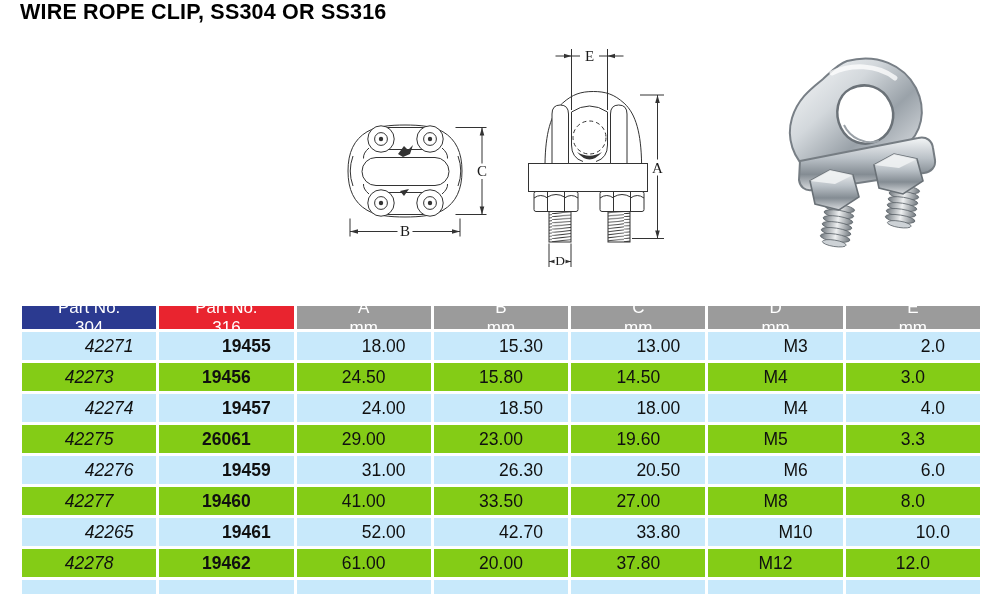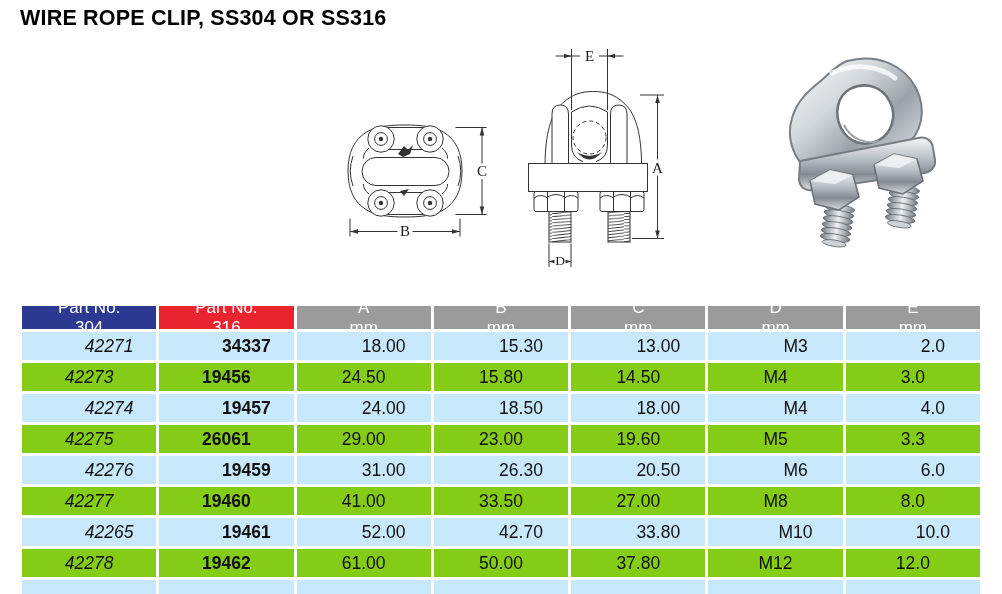--- a/index.html
+++ b/index.html
@@ -1,21 +1,21 @@
 <!DOCTYPE html>
 <html><head>
 <meta charset="utf-8">
 <style>
   html,body{margin:0;padding:0;}
   body{
     position:relative;width:1002px;height:594px;overflow:hidden;
     background:#ffffff;font-family:"Liberation Sans",sans-serif;
   }
   .title{
-    position:absolute;left:20px;top:6px;
+    position:absolute;left:20px;top:0;
     font-size:21.5px;font-weight:bold;color:#000;letter-spacing:.2px;white-space:nowrap;
   }
   svg.lineart{position:absolute;left:330px;top:40px;}
   svg.photo{position:absolute;left:752px;top:53px;}
   .ln{fill:none;stroke:#333;stroke-width:1;}
   .wh{fill:#fff;stroke:#333;stroke-width:1;}
   .ar{fill:#333;stroke:none;}
   .dim{font-family:"Liberation Serif",serif;font-size:15px;fill:#1a1a1a;}
   .dim.small{font-size:13.5px;}
   .dash{fill:none;stroke:#333;stroke-width:1;stroke-dasharray:4 3;}
@@ -238,22 +238,22 @@
     <div class="th c-gray">
       <span>D</span>
       <span>mm</span>
     </div>
     <div class="th c-gray">
       <span>E</span>
       <span>mm</span>
     </div>
   </div>
 
-<div class="trow light"><div class="td c1">42271</div><div class="td c2">34337</div><div class="td">18.00</div><div class="td">15.30</div><div class="td">13.00</div><div class="td">M3</div><div class="td">2.0</div></div>
+<div class="trow light"><div class="td c1">42271</div><div class="td c2">19455</div><div class="td">18.00</div><div class="td">15.30</div><div class="td">13.00</div><div class="td">M3</div><div class="td">2.0</div></div>
     <div class="trow dark"><div class="td c1">42273</div><div class="td c2">19456</div><div class="td">24.50</div><div class="td">15.80</div><div class="td">14.50</div><div class="td">M4</div><div class="td">3.0</div></div>
     <div class="trow light"><div class="td c1">42274</div><div class="td c2">19457</div><div class="td">24.00</div><div class="td">18.50</div><div class="td">18.00</div><div class="td">M4</div><div class="td">4.0</div></div>
     <div class="trow dark"><div class="td c1">42275</div><div class="td c2">26061</div><div class="td">29.00</div><div class="td">23.00</div><div class="td">19.60</div><div class="td">M5</div><div class="td">3.3</div></div>
     <div class="trow light"><div class="td c1">42276</div><div class="td c2">19459</div><div class="td">31.00</div><div class="td">26.30</div><div class="td">20.50</div><div class="td">M6</div><div class="td">6.0</div></div>
     <div class="trow dark"><div class="td c1">42277</div><div class="td c2">19460</div><div class="td">41.00</div><div class="td">33.50</div><div class="td">27.00</div><div class="td">M8</div><div class="td">8.0</div></div>
     <div class="trow light"><div class="td c1">42265</div><div class="td c2">19461</div><div class="td">52.00</div><div class="td">42.70</div><div class="td">33.80</div><div class="td">M10</div><div class="td">10.0</div></div>
-    <div class="trow dark"><div class="td c1">42278</div><div class="td c2">19462</div><div class="td">61.00</div><div class="td">50.00</div><div class="td">37.80</div><div class="td">M12</div><div class="td">12.0</div></div>
+    <div class="trow dark"><div class="td c1">42278</div><div class="td c2">19462</div><div class="td">61.00</div><div class="td">20.00</div><div class="td">37.80</div><div class="td">M12</div><div class="td">12.0</div></div>
     <div class="trow light"><div class="td"></div><div class="td"></div><div class="td"></div><div class="td"></div><div class="td"></div><div class="td"></div><div class="td"></div></div>
   </div>
 
 </body></html>

